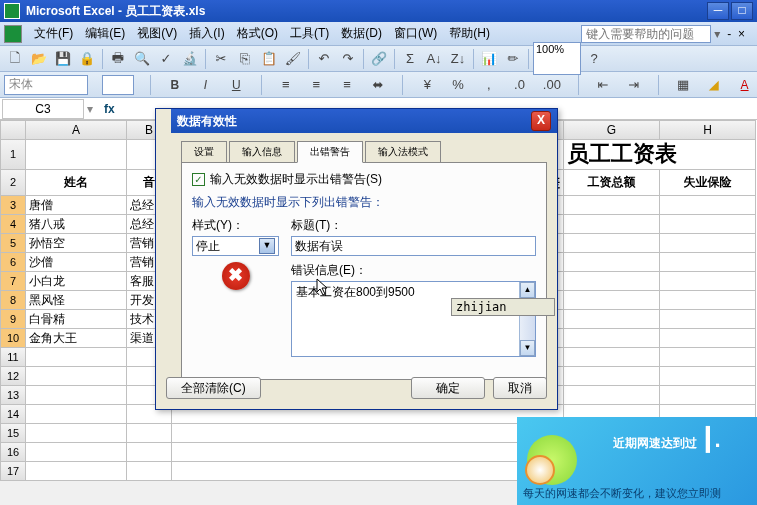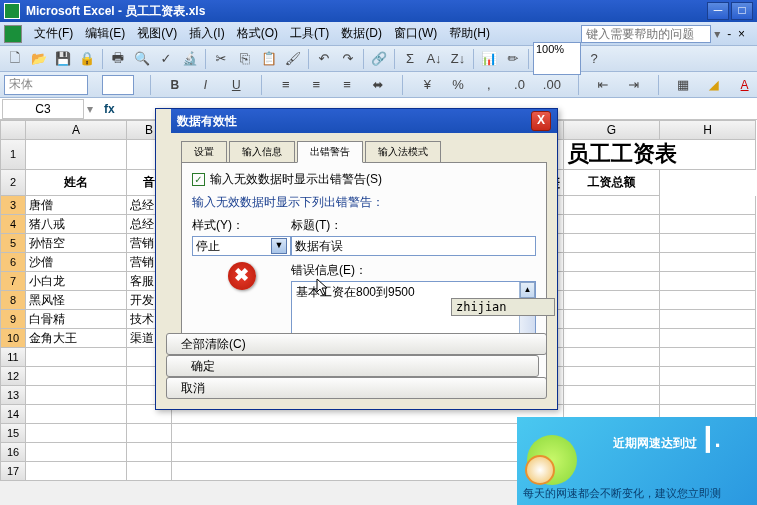--- a/index.html
+++ b/index.html
@@ -54,32 +54,32 @@
 .dialog { position: absolute; left: 155px; top: 108px; width: 403px; height: 302px; background: #ece9d8; border: 1px solid #0a2f8f; box-shadow: 2px 2px 6px rgba(0,0,0,0.3); padding-left: 15px; }
 .dlg-title { height: 24px; background: linear-gradient(#2a5fcf, #1a4fb8); color: #fff; display: flex; align-items: center; padding: 0 6px; font-weight: bold; }
 .dlg-close { width: 20px; height: 20px; background: linear-gradient(#e85a4a, #c82a1a); border: 1px solid #8f1a0a; color: #fff; text-align: center; line-height: 16px; cursor: pointer; border-radius: 3px; font-weight: bold; }
 .dlg-tabs { display: flex; padding: 8px 10px 0 10px; }
 .dlg-tab { padding: 3px 12px; background: #ece9d8; border: 1px solid #888; border-bottom: none; margin-right: 2px; cursor: pointer; font-size: 10px; }
 .dlg-tab.active { background: #fcfcfc; border-bottom: 1px solid #fcfcfc; position: relative; z-index: 2; }
 .dlg-panel { margin: 0 10px 8px 10px; border: 1px solid #888; background: #fcfcfc; height: 218px; padding: 8px 10px; position: relative; top: -1px; }
 .chk-row { display: flex; align-items: center; margin-bottom: 6px; }
 .chk { width: 13px; height: 13px; border: 1px solid #2a7a2a; margin-right: 5px; display: flex; align-items: center; justify-content: center; color: #2a7a2a; font-size: 10px; }
 .sub-label { color: #1a3f8f; margin-bottom: 6px; }
-.field-row { display: flex; align-items: flex-start; margin-bottom: 2px; }
+.field-row { display: flex; align-items: flex-start; margin-bottom: 2px; gap: 12px; }
 .style-col { width: 100px; }
 .title-col { flex: 1; }
 .lbl { display: block; margin-bottom: 2px; }
 .sel-input { width: 100%; height: 20px; border: 1px solid #7a9acc; background: #fff; padding: 0 3px; display: flex; align-items: center; justify-content: space-between; }
 .sel-input .arr { background: linear-gradient(#d8e6f8, #a8c4e8); width: 16px; height: 16px; border: 1px solid #5a7aaf; text-align: center; line-height: 13px; font-size: 9px; }
 .txt-input { width: 100%; height: 20px; border: 1px solid #7a9acc; padding: 0 3px; line-height: 18px; background: #fff; }
 .error-icon { width: 28px; height: 28px; border-radius: 14px; background: radial-gradient(#e83a2a, #b81a0a); color: #fff; font-size: 18px; text-align: center; line-height: 26px; font-weight: bold; margin: 6px auto 0; box-shadow: 1px 1px 3px rgba(0,0,0,0.4); }
 .txtarea { width: 245px; height: 76px; border: 1px solid #7a9acc; padding: 2px 4px; background: #fff; position: relative; }
 .scroll { position: absolute; right: 0; top: 0; bottom: 0; width: 16px; background: linear-gradient(90deg, #e8eef8, #d0dcf0); border-left: 1px solid #a0b8d8; }
 .scroll .sbtn { height: 16px; background: linear-gradient(#e4eef8, #c4d8f0); border: 1px solid #8aa4c8; font-size: 8px; text-align: center; line-height: 13px; }
-.dlg-btns { position: absolute; left: 10px; right: 10px; bottom: 10px; display: flex; flex-direction: column; }
+.dlg-btns { position: absolute; left: 10px; right: 10px; bottom: 10px; display: flex; }
 .dlg-btn { height: 22px; padding: 0 14px; background: linear-gradient(#fdfdfd, #e4e4e0); border: 1px solid #888; border-radius: 3px; cursor: pointer; line-height: 20px; }
 
 .ime-tip { position: absolute; left: 451px; top: 298px; width: 104px; height: 18px; background: #e8e8d8; border: 1px solid #888; padding: 0 4px; line-height: 16px; font-family: monospace; }
 
 .cursor { position: absolute; left: 316px; top: 278px; width: 16px; height: 20px; pointer-events: none; }
 
 .ad { position: absolute; right: 0; bottom: 0; width: 240px; height: 88px; background: linear-gradient(135deg, #4ac8f0, #2a98e0); color: #fff; padding: 6px 8px; }
 .ad .char { position: absolute; left: 10px; top: 18px; width: 50px; height: 50px; background: radial-gradient(#c8f86a, #8ad83a); border-radius: 50%; }
 .ad .l1 { position: absolute; left: 96px; top: 10px; font-size: 15px; font-weight: bold; }
 .ad .l1 .dot { font-size: 22px; color: #fff; }
@@ -204,20 +204,21 @@
       <div class="cell colB tall"></div>
       <div class="cell colGap tall"></div>
       <div class="cell tall titlecell" style="width:192px;text-align:left">员工工资表</div>
     </div>
     <div class="row" style="height:26px">
       <div class="rowhead" style="line-height:24px">2</div>
       <div class="cell colA headcell" style="line-height:24px">姓名</div>
       <div class="cell colB headcell" style="line-height:24px">音</div>
       <div class="cell colGap" style="line-height:24px;text-align:right;font-size:14px;font-weight:bold">差</div>
       <div class="cell colG headcell" style="line-height:24px">工资总额</div>
+      <div class="cell colH headcell" style="line-height:24px">失业保险</div>
     </div>
     <div class="row">
         <div class="rowhead sel">3</div>
         <div class="cell colA">唐僧</div>
         <div class="cell colB">总经</div>
         <div class="cell colGap"></div>
         <div class="cell colG"></div>
         <div class="cell colH"></div>
       </div>
     <div class="row">

